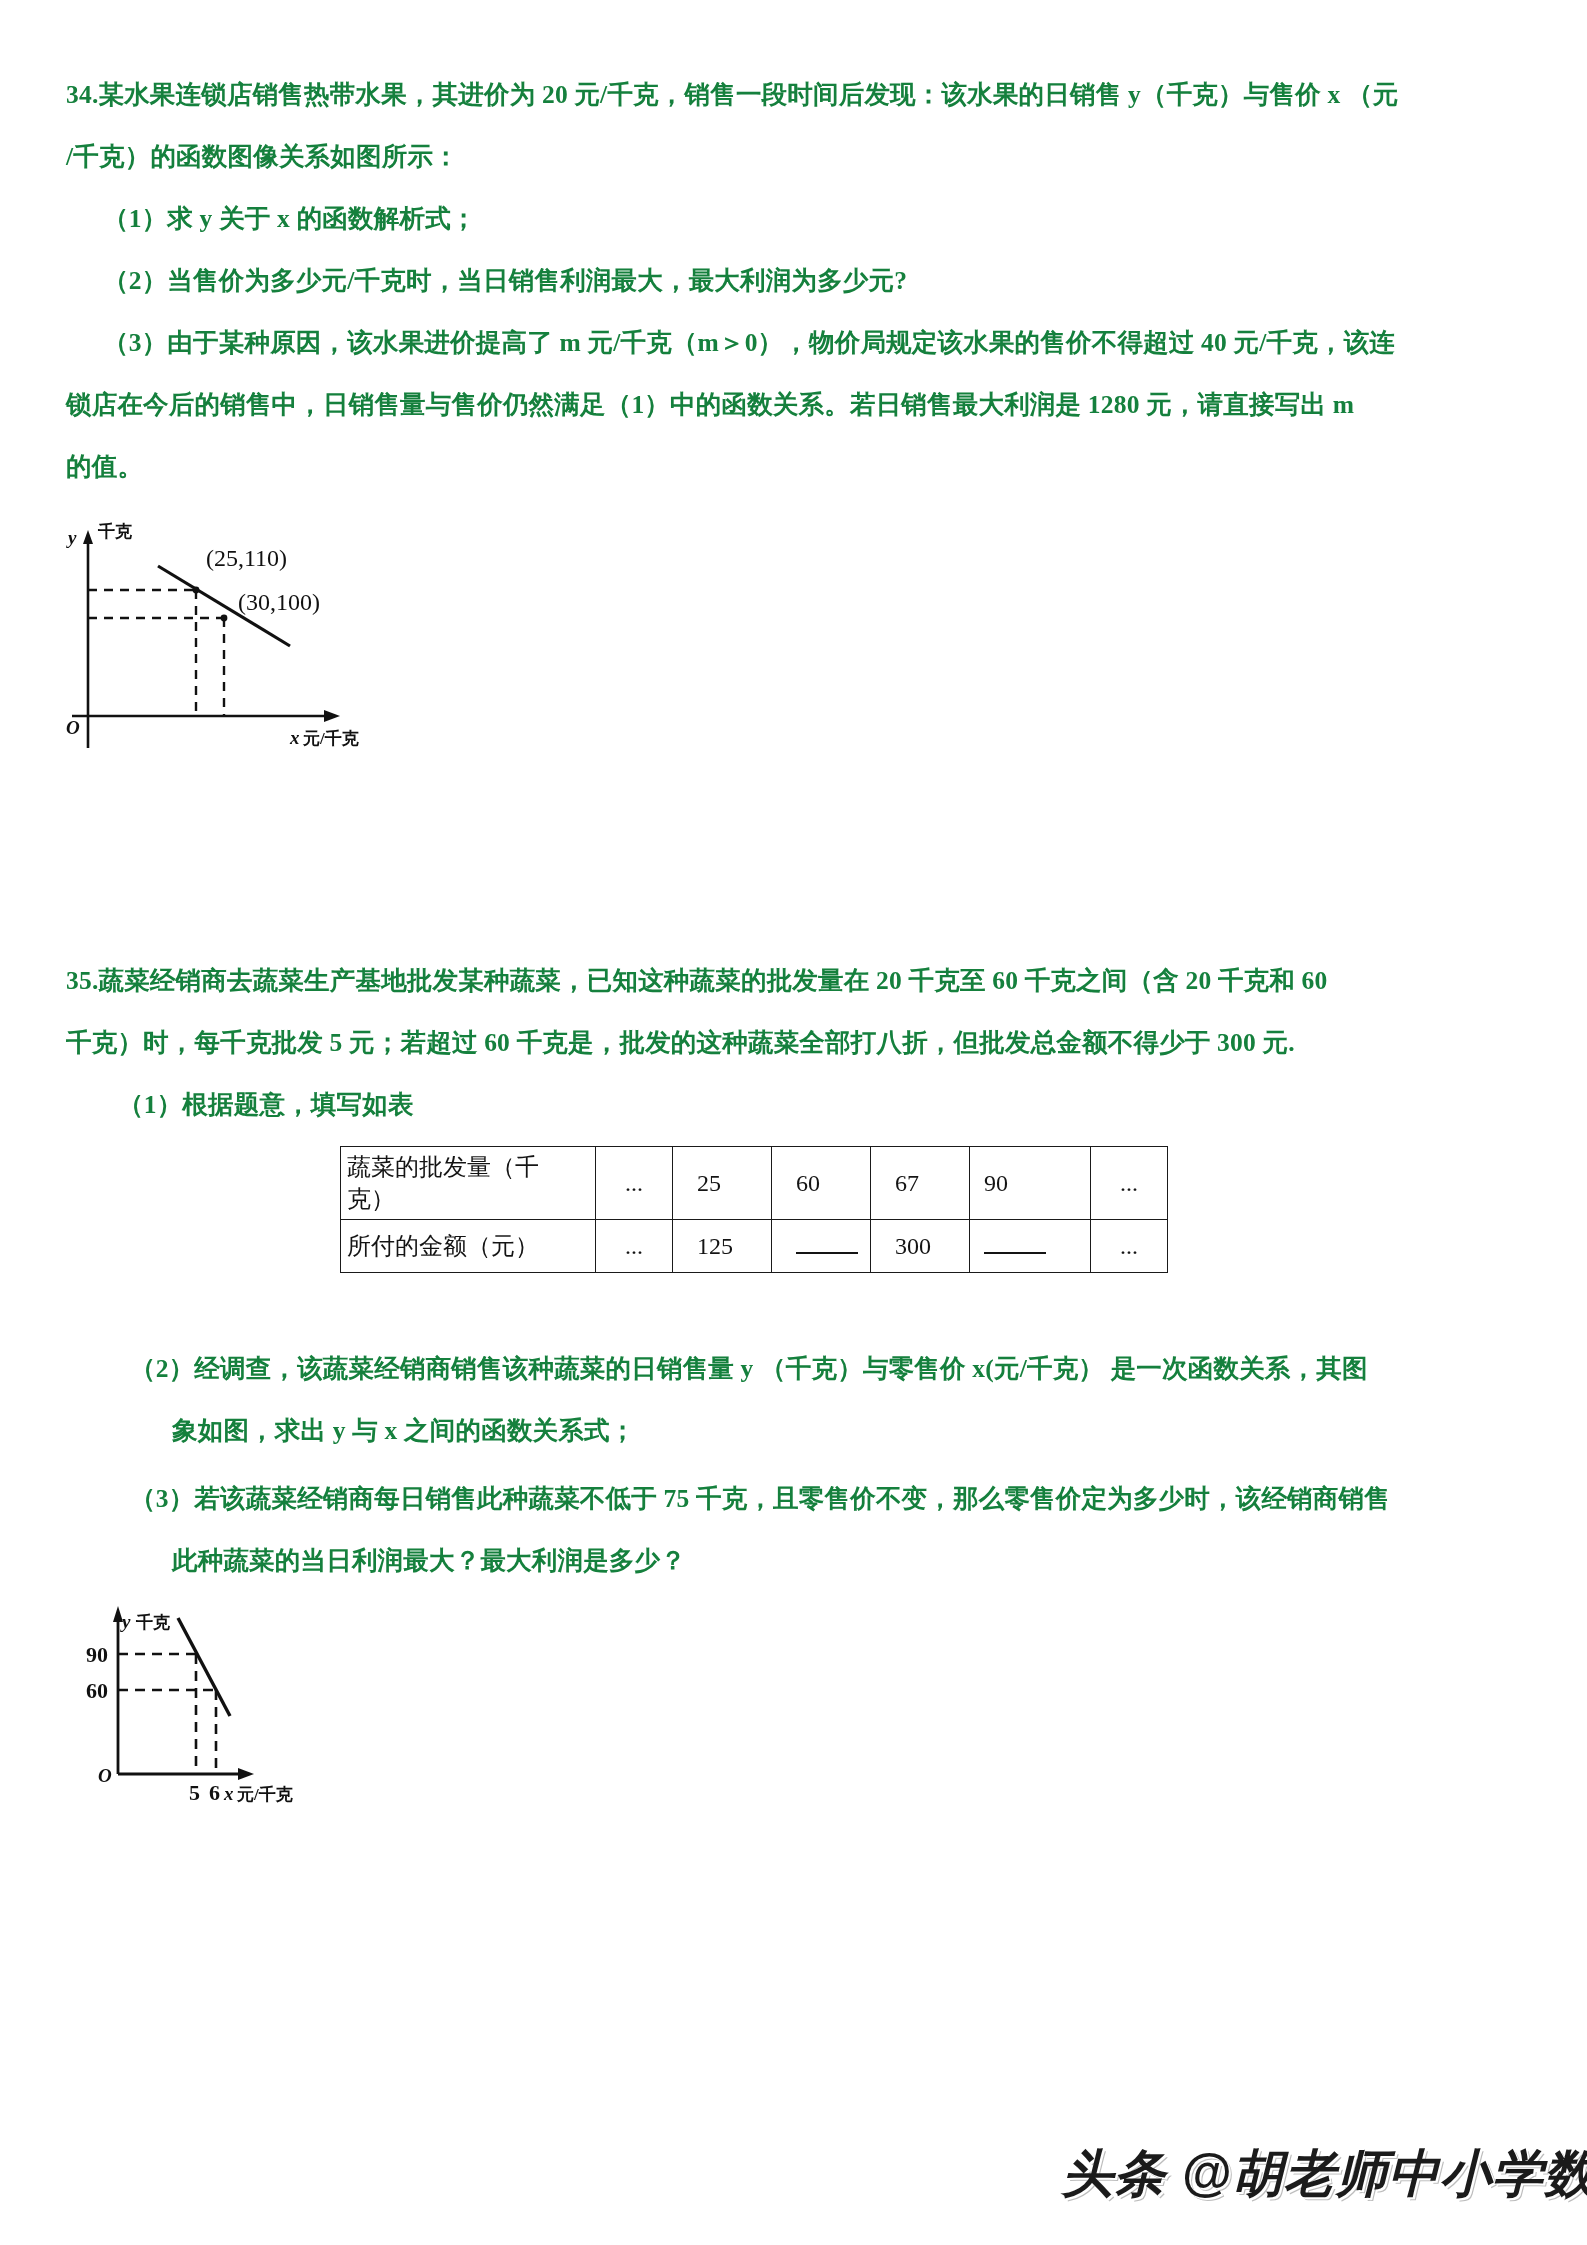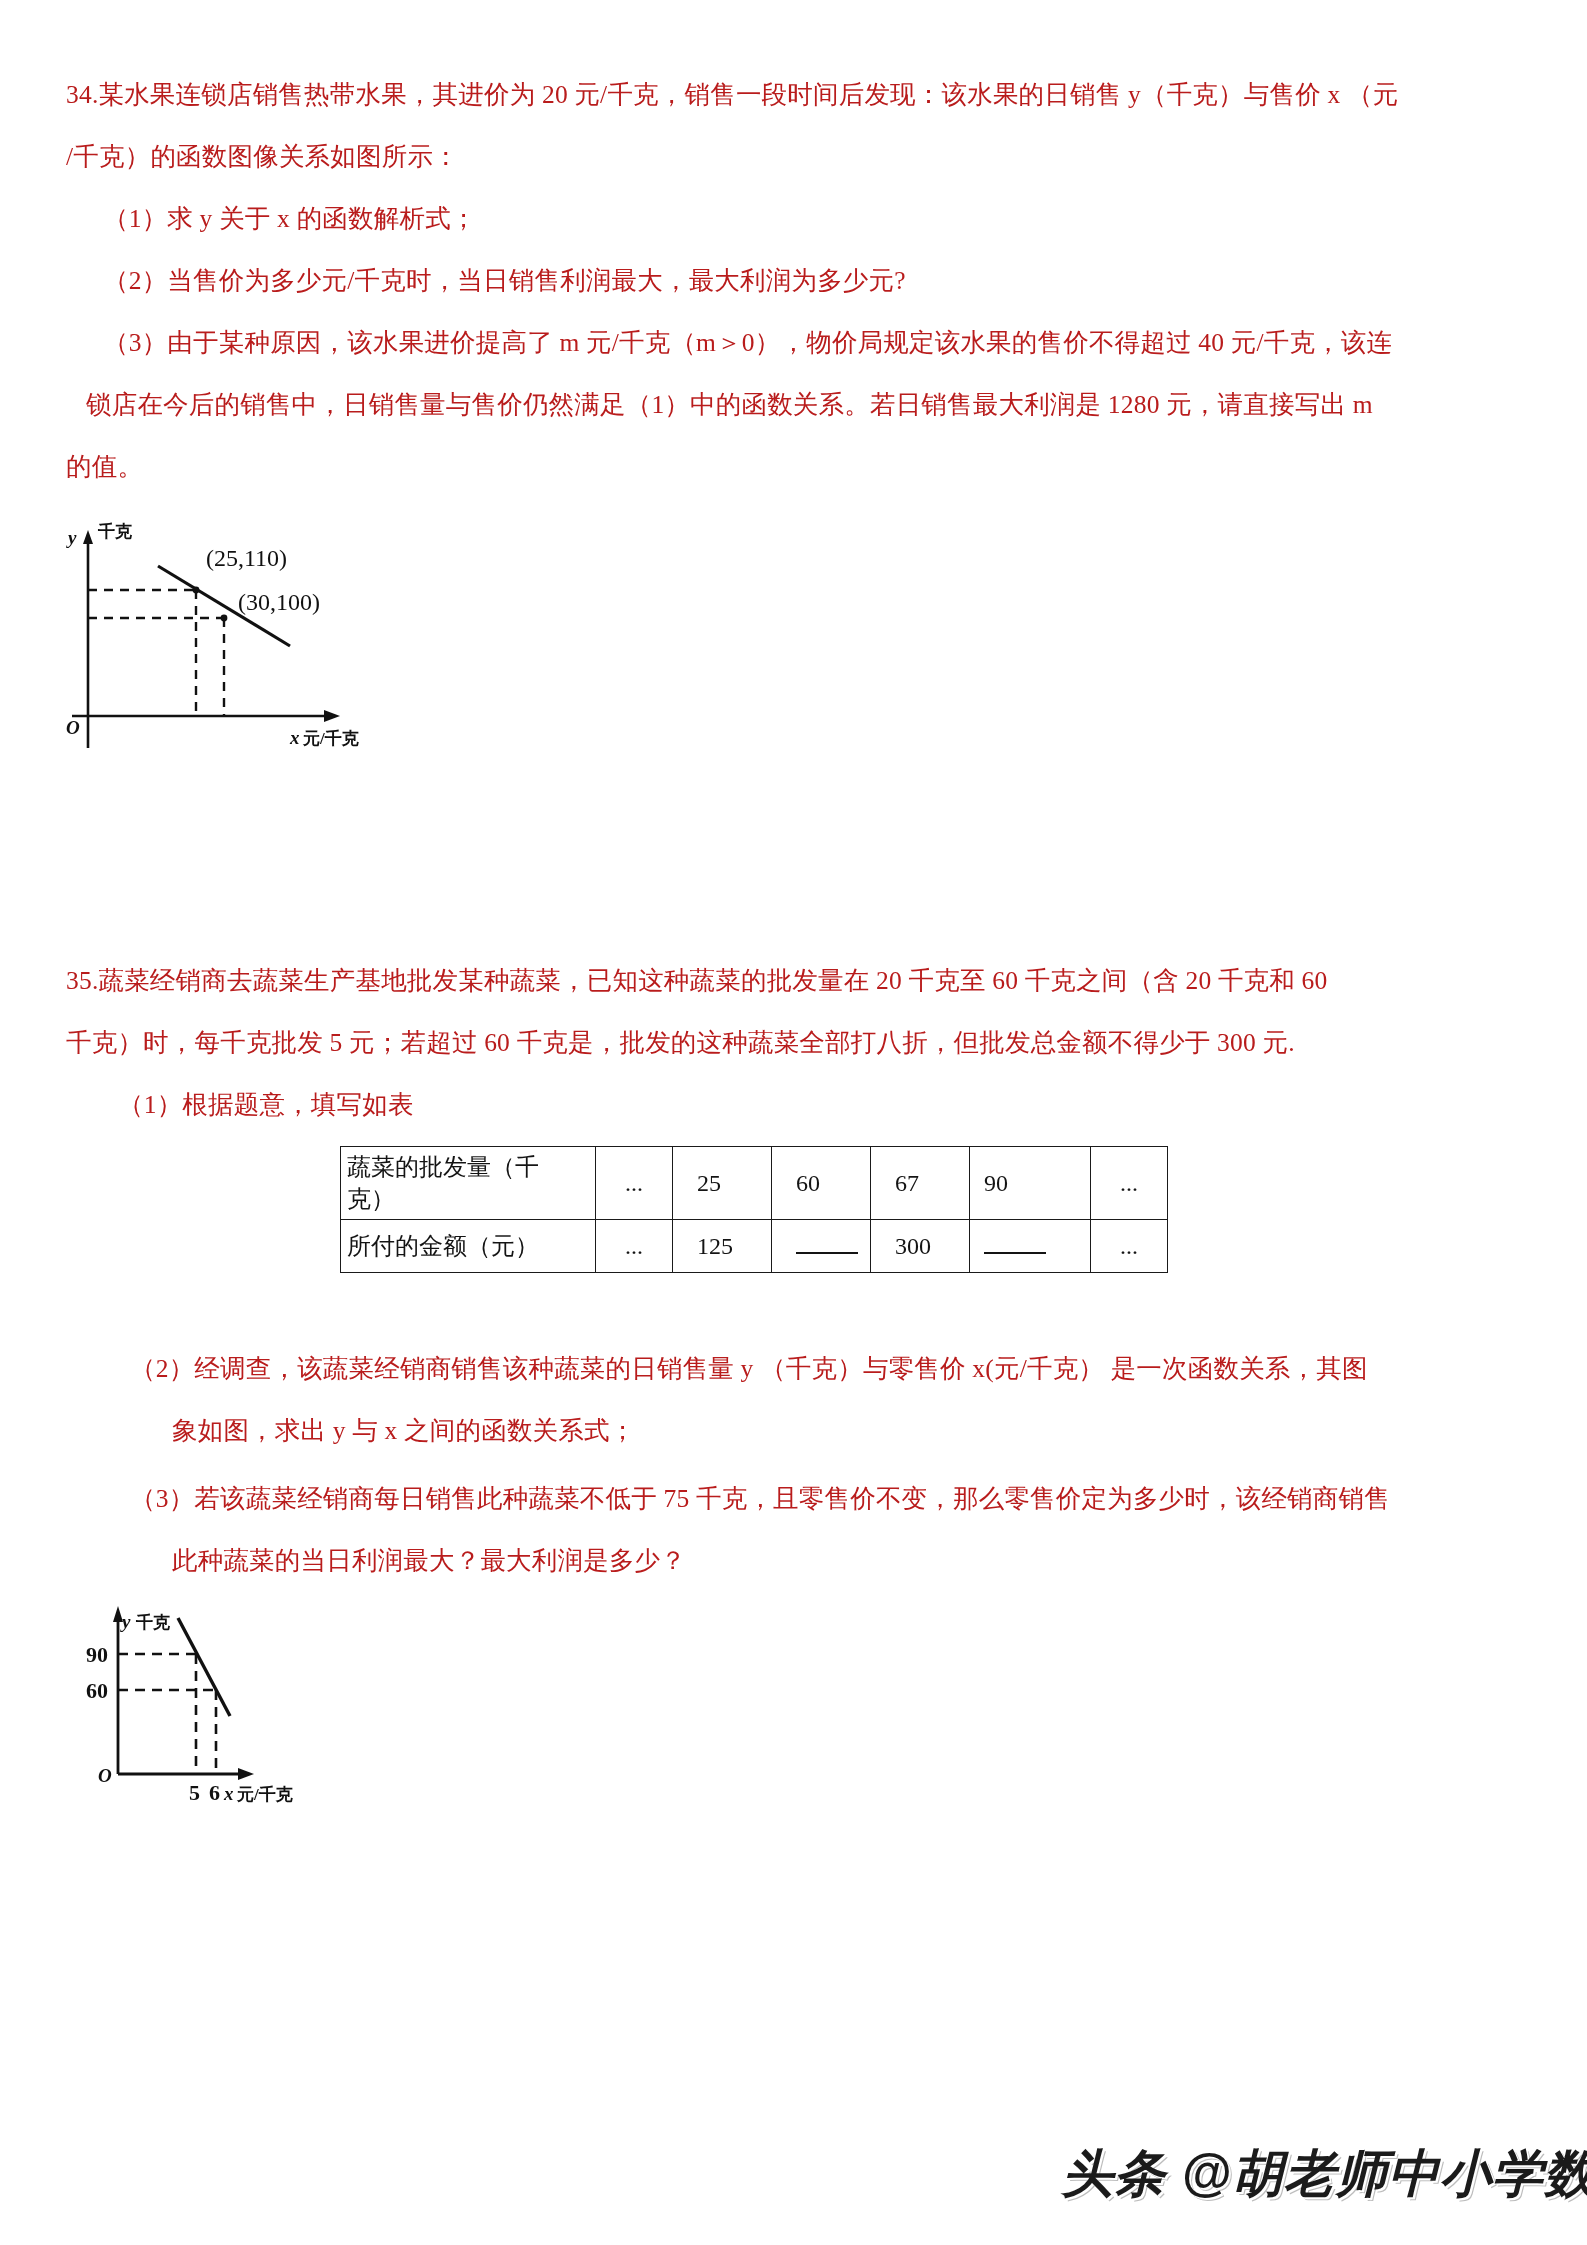--- a/index.html
+++ b/index.html
@@ -19,31 +19,32 @@
     position: absolute;
     inset: 0;
   }
 
   
   .para {
     position: absolute;
     font-size: 25.5px;
     line-height: 62px;
     letter-spacing: 0.2px;
-    color: #b91c1c;
+    color: #15803d;
     white-space: nowrap;
+    font-weight: bold;
   }
 
   
   #p34-l1 { left: 66px;  top: 64px;  width: 1460px; }
   #p34-l2 { left: 66px;  top: 126px; }
   #p34-q1 { left: 103px; top: 188px; }
   #p34-q2 { left: 103px; top: 250px; }
   #p34-q3a{ left: 103px; top: 312px; }
-  #p34-q3b{ left: 66px;  top: 374px; margin-left: 20px; }
+  #p34-q3b{ left: 66px;  top: 374px; }
   #p34-q3c{ left: 66px;  top: 436px; }
 
   
   #p35-l1 { left: 66px;  top: 950px; }
   #p35-l2 { left: 66px;  top: 1012px; }
   #p35-q1 { left: 118px; top: 1074px; }
   #p35-q2a{ left: 130px; top: 1338px; }
   #p35-q2b{ left: 172px; top: 1400px; }
   #p35-q3a{ left: 130px; top: 1468px; }
   #p35-q3b{ left: 172px; top: 1530px; }

